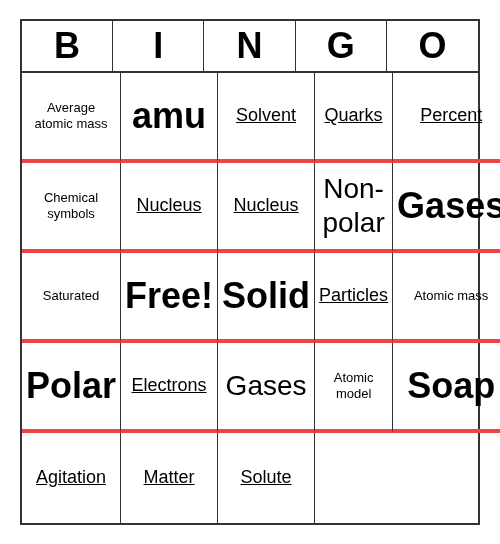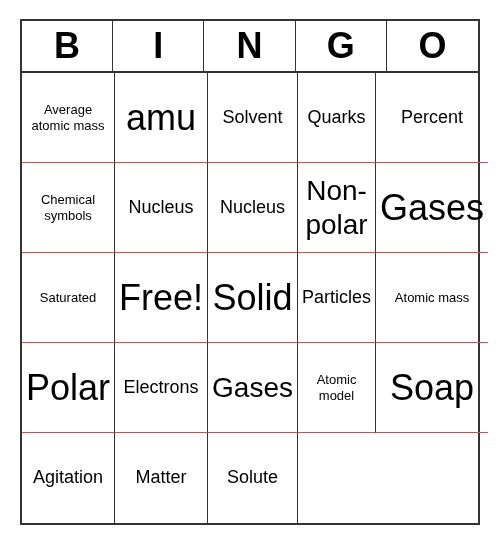--- a/index.html
+++ b/index.html
@@ -42,21 +42,21 @@
     }
 
     .bingo-grid {
       display: grid;
       grid-template-columns: repeat(5, 1fr);
       grid-template-rows: repeat(5, 1fr);
     }
 
     .bingo-cell {
       border-right: 1px solid #333;
-      border-bottom: 1px solid #ef4444;
+      border-bottom: 4px solid #ef4444;
       display: flex;
       align-items: center;
       justify-content: center;
       text-align: center;
       padding: 6px 4px;
       min-height: 90px;
     }
 
     .bingo-cell:nth-child(5n) {
       border-right: none;
@@ -71,30 +71,31 @@
       display: block;
       line-height: 1.2;
     }
 
     .size-small {
       font-size: 13px;
     }
 
     .size-medium {
       font-size: 18px;
+      text-decoration: underline;
     }
 
     .size-large {
       font-size: 28px;
       font-weight: normal;
     }
 
     .size-xlarge {
       font-size: 36px;
-      font-weight: normal;
+      font-weight: bold;
     }
   </style>
 </head>
 <body>
 
 <div class="bingo-card">
   <div class="bingo-header">
   <div class="bingo-header-cell">B</div>
       <div class="bingo-header-cell">I</div>
       <div class="bingo-header-cell">N</div>

